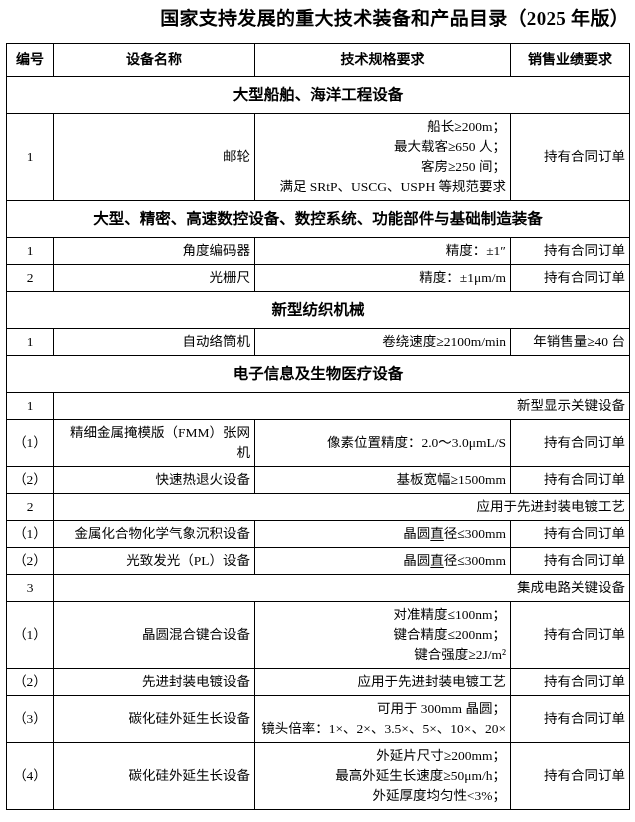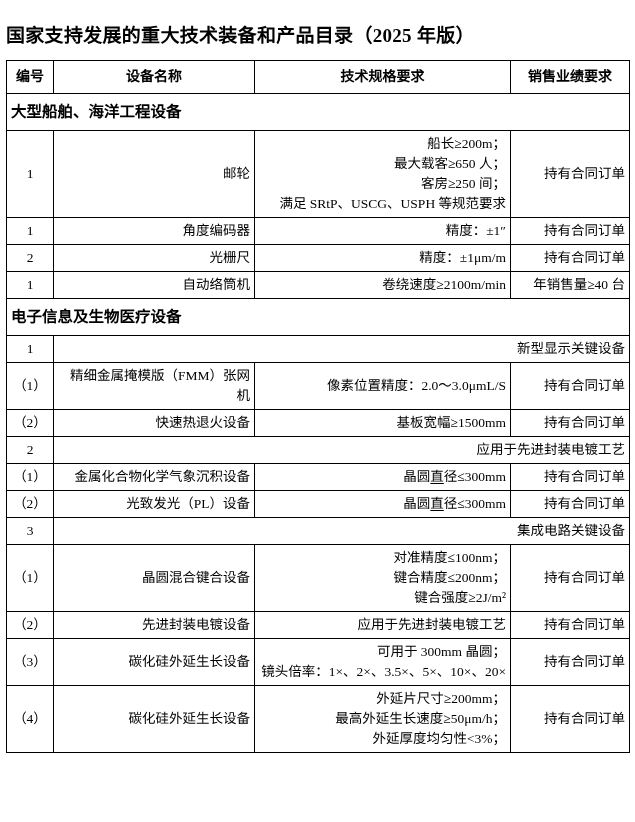--- a/index.html
+++ b/index.html
@@ -9,22 +9,22 @@
     color: #000000;
     font-family: "Liberation Serif", "DejaVu Serif", serif;
   }
   .page {
     width: 635px;
     box-sizing: border-box;
     padding: 6px 6px 2px 6px;
     background: #ffffff;
   }
   .doc-title {
-    margin: 18px 0 12px 0;
-    text-align: left;
+    margin: 1px 0 12px 0;
+    text-align: right;
     font-size: 19px;
     font-weight: bold;
     letter-spacing: 0.3px;
     line-height: 24px;
   }
   .doc-subtitle {
     text-align: center;
     font-size: 12.5px;
     font-style: italic;
     margin: 0 0 17px 0;
@@ -53,21 +53,21 @@
     font-size: 14px;
     height: 28px;
     padding: 2px 2px;
   }
   td.section-cell {
     font-family: "Liberation Sans", "DejaVu Sans", sans-serif;
     font-weight: bold;
     font-size: 15.5px;
     height: 28px;
     padding: 4px 4px;
-    text-align: left;
+    text-align: center;
   }
   td.no-cell {
     text-align: center;
     padding: 3px 1px;
   }
   td.name-cell, td.spec-cell, td.sales-cell {
     text-align: right;
     padding: 3px 4px;
   }
   td.spec-cell u {
@@ -102,32 +102,38 @@
         <tr>
           <td colspan="4" class="section-cell">大型船舶、海洋工程设备</td>
         </tr>
         <tr>
           <td class="no-cell">1</td>
           <td class="name-cell">邮轮</td>
           <td class="spec-cell">船长≥200m；<br>最大载客≥650 人；<br>客房≥250 间；<br>满足 SRtP、USCG、USPH 等规范要求</td>
           <td class="sales-cell">持有合同订单</td>
         </tr>
         <tr>
+          <td colspan="4" class="section-cell">大型、精密、高速数控设备、数控系统、功能部件与基础制造装备</td>
+        </tr>
+        <tr>
           <td class="no-cell">1</td>
           <td class="name-cell">角度编码器</td>
           <td class="spec-cell">精度：±1″</td>
           <td class="sales-cell">持有合同订单</td>
         </tr>
         <tr>
           <td class="no-cell">2</td>
           <td class="name-cell">光栅尺</td>
           <td class="spec-cell">精度：±1μm/m</td>
           <td class="sales-cell">持有合同订单</td>
         </tr>
         <tr>
+          <td colspan="4" class="section-cell">新型纺织机械</td>
+        </tr>
+        <tr>
           <td class="no-cell">1</td>
           <td class="name-cell">自动络筒机</td>
           <td class="spec-cell">卷绕速度≥2100m/min</td>
           <td class="sales-cell">年销售量≥40 台</td>
         </tr>
         <tr>
           <td colspan="4" class="section-cell">电子信息及生物医疗设备</td>
         </tr>
         <tr>
           <td class="no-cell">1</td>

